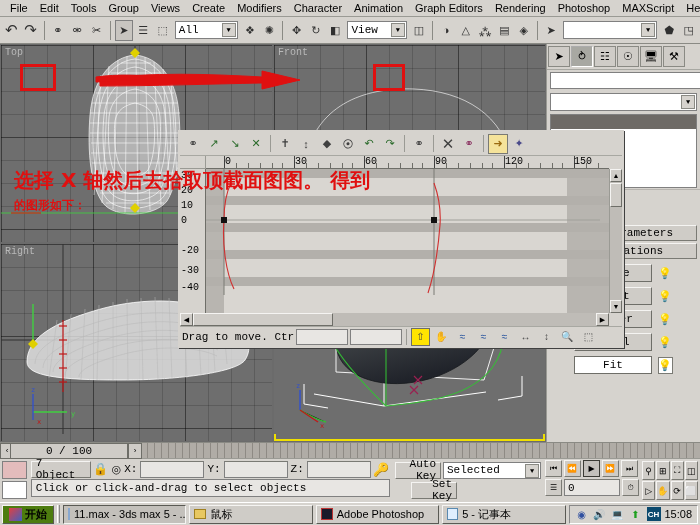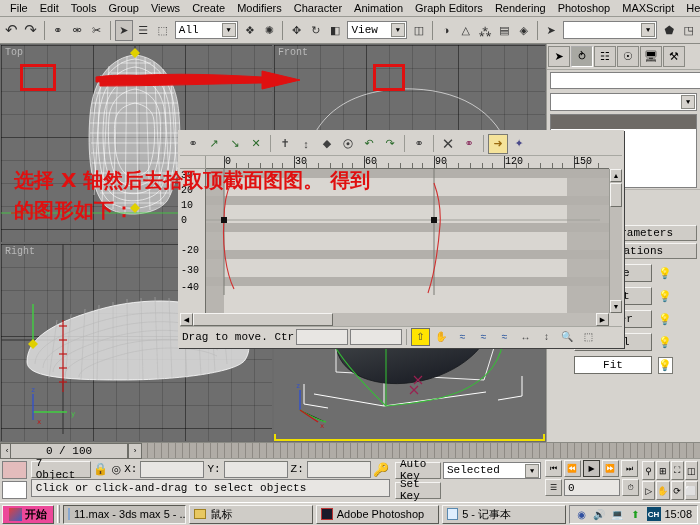--- a/index.html
+++ b/index.html
@@ -146,38 +146,38 @@
     height:17px;background:#cfccc7;border:1px solid #f5f4f2;
     border-right-color:#7a7a74;border-bottom-color:#7a7a74;
     font-family:"Liberation Mono",monospace;font-size:11px;
     display:flex;align-items:center;padding:0 4px;}
   .coordin{height:17px;width:64px;background:#e8e6e3;border:1px solid #808080;
     border-top-color:#7a7a74;font-family:"Liberation Mono",monospace;font-size:11px;}
   .prompt{
     height:18px;margin:0 2px;background:#e8e6e3;border:1px solid #808080;
     font-family:"Liberation Mono",monospace;font-size:11px;
     display:flex;align-items:center;padding:0 4px;}
-  .animblk{width:210px;display:flex;flex-direction:column;padding:1px;}
+  .animblk{width:210px;display:flex;flex-direction:column;padding:1px;text-align:right;}
   .playblk{display:flex;align-items:center;gap:2px;}
   .pbtn{width:17px;height:17px;background:#cfccc7;border:1px solid #f5f4f2;
     border-right-color:#7a7a74;border-bottom-color:#7a7a74;
     display:flex;align-items:center;justify-content:center;font-size:8px;}
   .pbtn.sel{border:1px solid #3a3a34;background:#c3c0bb;}
   .navblk{width:104px;display:grid;grid-template-columns:repeat(4,1fr);
     grid-template-rows:1fr 1fr;gap:1px;padding:2px;}
   .nbtn{background:#cfccc7;border:1px solid #f5f4f2;
     border-right-color:#7a7a74;border-bottom-color:#7a7a74;
     display:flex;align-items:center;justify-content:center;font-size:9px;}
 
   
   .taskbar{
     height:23px;background:#d6d3ce;border-top:1px solid #fff;
     display:flex;align-items:center;padding:1px 2px;gap:3px;}
   .startbtn{
-    height:19px;padding:0 6px;background:#ec4899;
+    height:19px;padding:0 6px;background:#4d7c0f;
     border:1px solid #f5f4f2;border-right-color:#5a5a54;border-bottom-color:#5a5a54;
     display:flex;align-items:center;gap:3px;font-size:11px;font-weight:bold;}
   .tbsep{width:3px;height:18px;border-left:1px solid #fff;border-right:1px solid #888;}
   .taskitem{
     height:19px;flex:1;max-width:148px;background:#cfccc7;
     border:1px solid #f5f4f2;border-right-color:#5a5a54;border-bottom-color:#5a5a54;
     display:flex;align-items:center;gap:4px;padding:0 4px;font-size:11px;
     overflow:hidden;white-space:nowrap;}
   .taskitem.active{background:#c3c0bb;border:1px solid #5a5a54;
     border-right-color:#f5f4f2;border-bottom-color:#f5f4f2;}
@@ -693,21 +693,21 @@
 
     <div class="anno redbox" style="left:20px;top:20px;width:36px;height:27px;"></div>
     <div class="anno redbox" style="left:373px;top:20px;width:32px;height:27px;"></div>
     <svg class="anno" style="left:0;top:0;width:546px;height:395px;">
       <g fill="#e01010" stroke="#e01010">
         <path d="M100 35 C150 28 210 30 262 33 L262 27 L300 36 L262 45 L262 39 C210 40 150 42 100 42 Z"></path>
         <path d="M96 33 C118 30 140 31 160 33 C140 36 118 37 96 38 Z"></path>
       </g>
     </svg>
     <div class="anno redtext" style="left:14px;top:123px;font-size:20px;">选择 X 轴然后去拾取顶截面图图。 得到</div>
-    <div class="anno redtext" style="left:14px;top:153px;font-size:20px;">的图形如下：</div>
+    <div class="anno redtext" style="left:14px;top:153px;font-size:12px;">的图形如下：</div>
   </div>
 
   <div class="timeline">
     <div class="trackbar"></div>
     <div class="sliderarrow" style="left:0;">‹</div>
     <div class="slider">
       <span>0 / 100</span>
     </div>
     <div class="sliderarrow" style="left:128px;">›</div>
   </div>
@@ -733,21 +733,21 @@
       <div class="prompt">Click or click-and-drag to select objects</div>
     </div>
     <div class="animblk">
       <div class="strow" style="gap:2px;">
         <span class="stbox" style="width:46px;">Auto Key</span>
         <span class="combo" style="width:98px;height:17px;">
           <span>Selected</span>
           <span class="arrow">▼</span>
         </span>
       </div>
-      <div class="strow" style="gap:4px;">
+      <div class="strow" style="gap:4px;margin-left:16px;">
         <span class="stbox" style="width:46px;">Set Key</span>
       </div>
     </div>
     <div style="width:96px;display:flex;flex-direction:column;padding:1px;">
       <div class="playblk">
         <span class="pbtn">⏮</span>
         <span class="pbtn">⏪</span>
         <span class="pbtn sel">▶</span>
         <span class="pbtn">⏩</span>
         <span class="pbtn">⏭</span>

